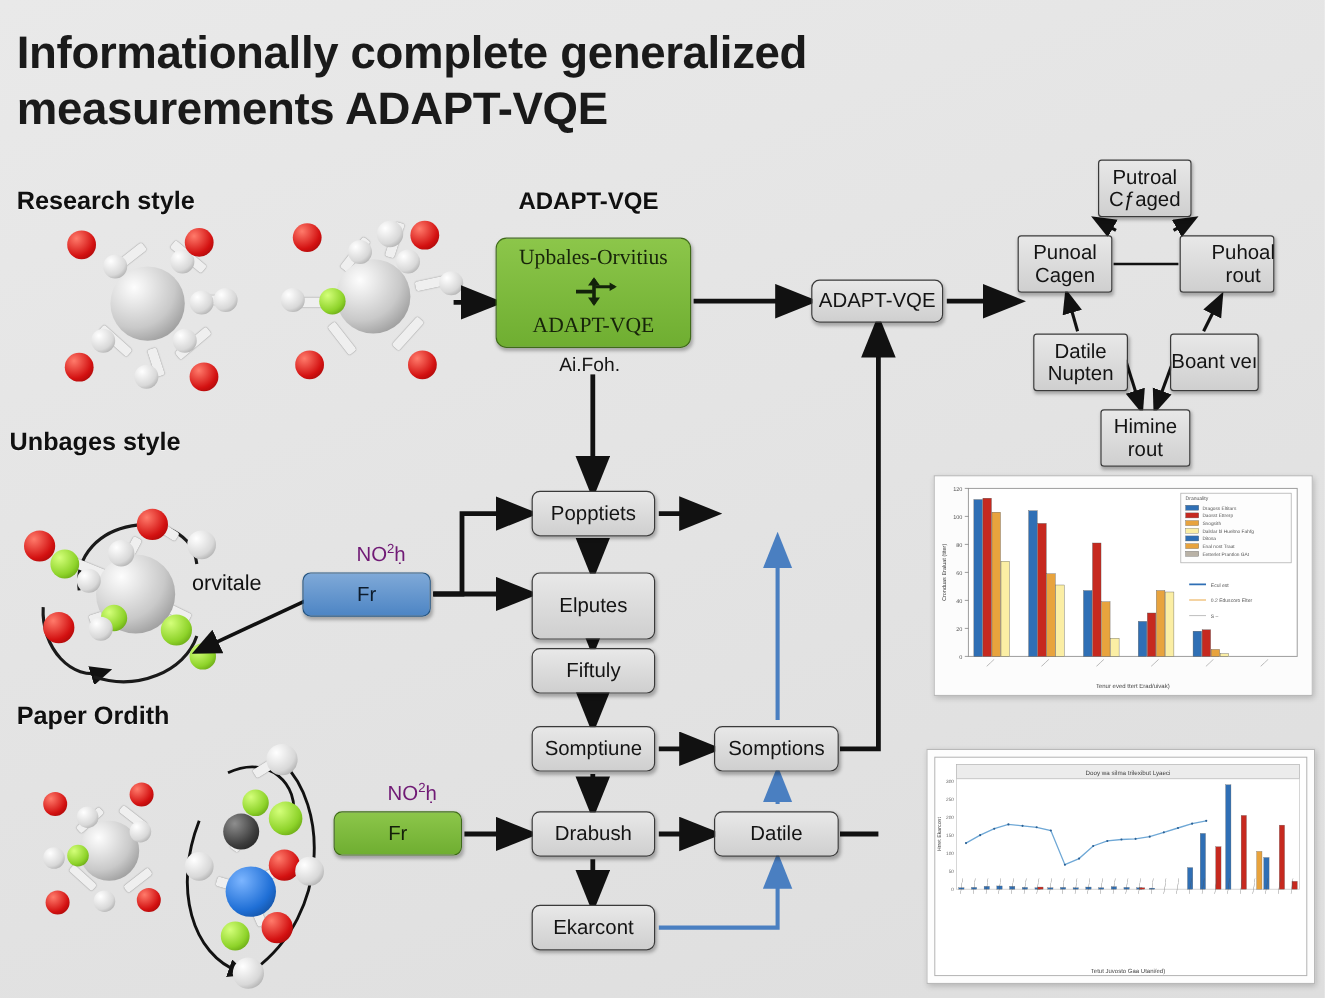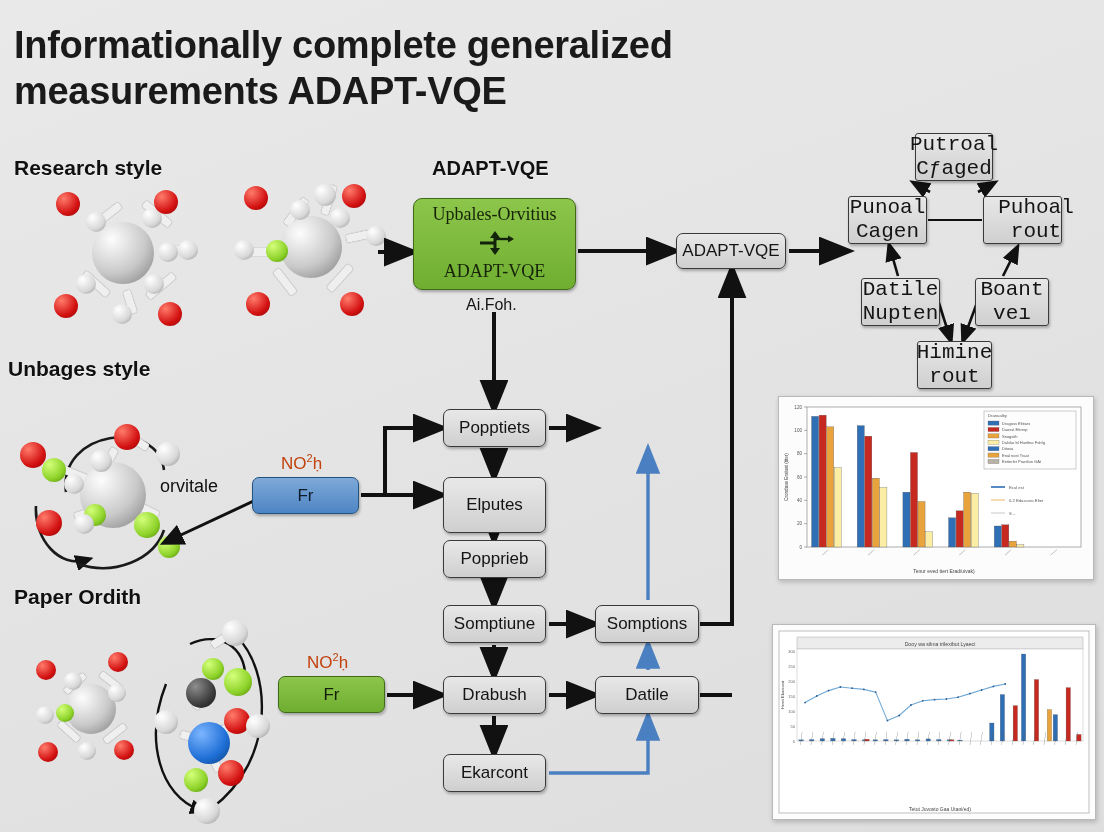--- a/index.html
+++ b/index.html
@@ -48,21 +48,21 @@
     border-color:#7a2b2b;color:#2a0c0c;
   }
   .fbox.blue{
     background:linear-gradient(180deg,#7fa9d8,#4d85c4);
     border-color:#23537f;color:#0d1c2c;
   }
   .fbox.lgreen{
     background:linear-gradient(180deg,#8cc64a,#6fae31);
     border-color:#3f6b18;color:#14200a;
   }
-  .fbox.sq{border-radius:3px;font-size:21px;line-height:1.12;font-family:Liberation Mono, monospace;}
+  .fbox.sq{border-radius:3px;font-size:17px;line-height:1.12;}
 
   
   #box-upbales{
     left:413px;top:198px;width:163px;height:92px;
     flex-direction:column;justify-content:space-between;
     padding:5px 4px 7px;border-radius:9px;
   }
   #box-upbales .l1{font-size:18px;width:100%;}
   #box-upbales .l3{font-size:18px;width:100%;}
   .updown-glyph{
@@ -82,21 +82,21 @@
   #box-drabush  {left:443px;top:676px;width:103px;height:38px;}
   #box-popprieb {left:443px;top:754px;width:103px;height:38px;}
 
   #box-geusrend {left:595px;top:409px;width:104px;height:38px;}
   #box-somptions{left:595px;top:605px;width:104px;height:38px;}
   #box-datile   {left:595px;top:676px;width:104px;height:38px;}
 
   #box-no2n-blue {left:252px;top:477px;width:107px;height:37px;}
   #box-no2n-green{left:278px;top:676px;width:107px;height:37px;}
   .no2n-label{
-    font-size:17px;color:#c2410c;position:absolute;white-space:nowrap;
+    font-size:17px;color:#701a75;position:absolute;white-space:nowrap;margin-left:16px;
   }
   #lab-no2n-blue{left:281px;top:452px;}
   #lab-no2n-green{left:307px;top:651px;}
   .sup{font-size:11px;vertical-align:super;}
 
   #box-adapt-right{left:676px;top:233px;width:110px;height:36px;font-size:17px;}
 
   
   #box-putroal {left:915px;top:133px;width:78px;height:48px;}
   #box-punoal  {left:848px;top:196px;width:79px;height:48px;}
@@ -346,21 +346,21 @@
   <div class="abs small-caption" id="cap-aifoh">Ai.Foh.</div>
 
   <div class="abs no2n-label" id="lab-no2n-blue">NO<span class="sup">2</span>ḥ</div>
   <div class="abs fbox blue" id="box-no2n-blue">Fr</div>
 
   <div class="abs no2n-label" id="lab-no2n-green">NO<span class="sup">2</span>ḥ</div>
   <div class="abs fbox lgreen" id="box-no2n-green">Fr</div>
 
   <div class="abs fbox" id="box-popptiets">Popptiets</div>
   <div class="abs fbox" id="box-elputes">Elputes</div>
-  <div class="abs fbox" id="box-fiftuly">Popprieb</div>
+  <div class="abs fbox" id="box-fiftuly">Fiftuly</div>
   <div class="abs fbox" id="box-somptiune">Somptiune</div>
   <div class="abs fbox" id="box-drabush">Drabush</div>
   <div class="abs fbox" id="box-popprieb">Ekarcont</div>
 
   <div class="abs fbox" id="box-somptions">Somptions</div>
   <div class="abs fbox" id="box-datile">Datile</div>
 
   <div class="abs fbox" id="box-adapt-right">ADAPT-VQE</div>
 
   <div class="abs fbox sq" id="box-putroal">Putroal Cƒaged</div>

